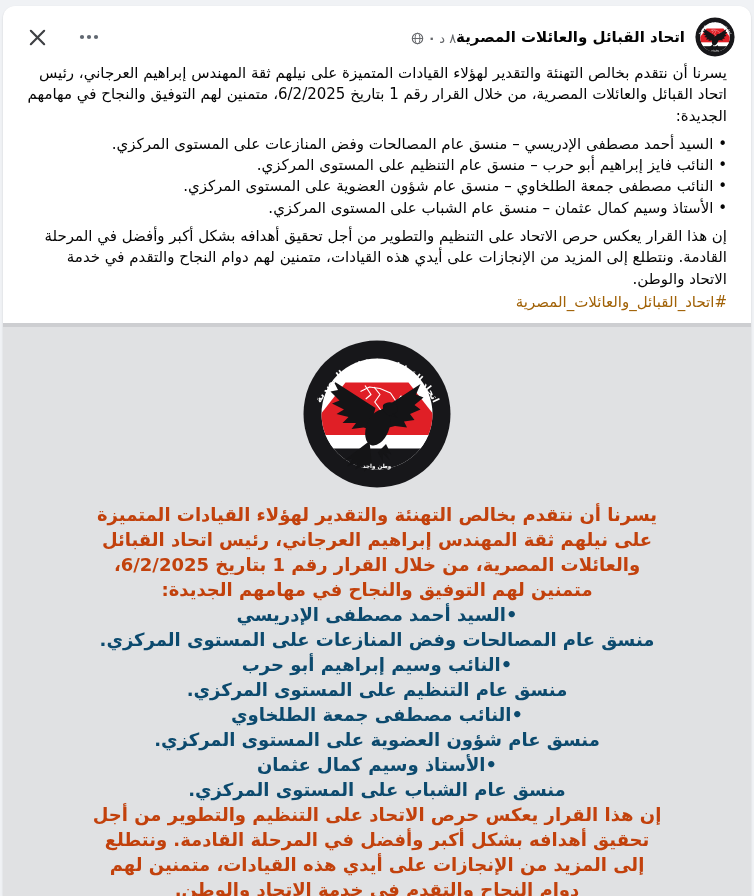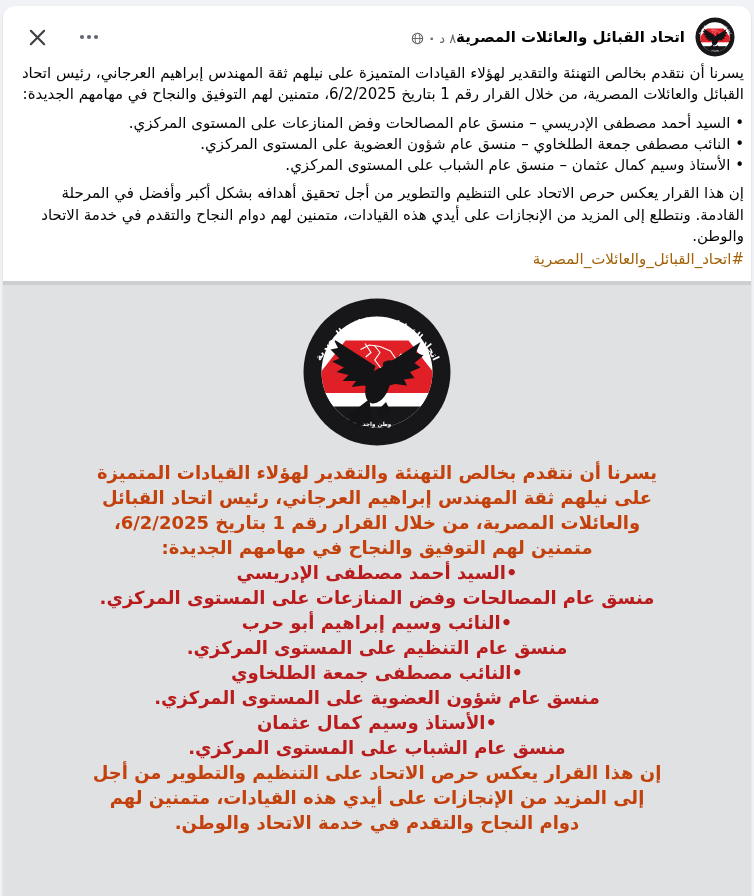--- a/index.html
+++ b/index.html
@@ -23,37 +23,37 @@
   .avatar { width:40px; height:40px; border-radius:50%; overflow:hidden; flex:0 0 40px; margin-left:10px; cursor:pointer; }
   .names { display:flex; flex-direction:row; }
   .page-name { font-weight:bold; font-size:15px; color:#050505; line-height:19px; cursor:pointer; }
   .meta { display:flex; align-items:center; gap:5px; font-size:13px; color:#65676b; margin-top:3px; }
   .meta .dot { font-weight:bold; }
   .spacer { flex:1; }
   .actions { display:flex; align-items:center; gap:16px; }
   .icon-btn { width:36px; height:36px; border:none; background:transparent; border-radius:50%;
               display:flex; align-items:center; justify-content:center; cursor:pointer; padding:0; }
   
-  .post { padding:2px 7px 10px; font-size:15px; line-height:1.42; color:#050505; text-align:right; }
+  .post { padding:2px 24px 10px; font-size:15px; line-height:1.42; color:#050505; text-align:right; }
   .post .para { margin:0 0 7px; }
   .post .bullets div { margin:0; }
   .post .outro { margin:7px 0 0; }
   .hashtag { color:#a16207; text-decoration:none; display:inline-block; margin-top:2px; cursor:pointer; }
   
   .image-area {
     flex:1;
     background:#e0e1e3;
     border-top:4px solid #cdced1;
     display:flex; flex-direction:column; align-items:center;
     cursor:pointer;
   }
   .logo-big { width:150px; height:150px; margin-top:12px; }
   .image-text { margin-top:13px; text-align:center; font-weight:bold; font-size:18px; line-height:25px; direction:rtl; }
   .image-text .black div { color:#c2410c; }
-  .image-text .red div { color:#b91c1c; }
+  .image-text .red div { color:#0c4a6e; }
   svg text { font-family:"DejaVu Sans", sans-serif; }
 </style>
 </head>
 <body>
 
 <svg width="0" height="0" style="position:absolute" aria-hidden="true">
   <defs>
     <g id="fed-logo">
       <circle cx="100" cy="100" r="98" fill="#17171a"></circle>
       <circle cx="100" cy="100" r="74" fill="#ffffff"></circle>
@@ -121,20 +121,21 @@
           <path d="M3,3 L17,17 M17,3 L3,17" stroke="#3e4044" stroke-width="2.3" stroke-linecap="round"></path>
         </svg>
       </button>
     </div>
   </div>
 
   <div class="post">
     <p class="para">يسرنا أن نتقدم بخالص التهنئة والتقدير لهؤلاء القيادات المتميزة على نيلهم ثقة المهندس إبراهيم العرجاني، رئيس اتحاد القبائل والعائلات المصرية، من خلال القرار رقم 1 بتاريخ 6/2/2025، متمنين لهم التوفيق والنجاح في مهامهم الجديدة:</p>
     <div class="bullets">
         <div>• السيد أحمد مصطفى الإدريسي – منسق عام المصالحات وفض المنازعات على المستوى المركزي.</div>
+        <div>• النائب فايز إبراهيم أبو حرب – منسق عام التنظيم على المستوى المركزي.</div>
         <div>• النائب مصطفى جمعة الطلخاوي – منسق عام شؤون العضوية على المستوى المركزي.</div>
         <div>• الأستاذ وسيم كمال عثمان – منسق عام الشباب على المستوى المركزي.</div>
       </div>
     <p class="para outro">إن هذا القرار يعكس حرص الاتحاد على التنظيم والتطوير من أجل تحقيق أهدافه بشكل أكبر وأفضل في المرحلة القادمة. ونتطلع إلى المزيد من الإنجازات على أيدي هذه القيادات، متمنين لهم دوام النجاح والتقدم في خدمة الاتحاد والوطن.</p>
     <a class="hashtag">#اتحاد_القبائل_والعائلات_المصرية</a>
   </div>
 
   <div class="image-area">
     <svg class="logo-big" viewBox="0 0 200 200">
         <use href="#fed-logo"></use>
@@ -151,19 +152,20 @@
           <div>منسق عام المصالحات وفض المنازعات على المستوى المركزي.</div>
           <div>•النائب وسيم إبراهيم أبو حرب</div>
           <div>منسق عام التنظيم على المستوى المركزي.</div>
           <div>•النائب مصطفى جمعة الطلخاوي</div>
           <div>منسق عام شؤون العضوية على المستوى المركزي.</div>
           <div>•الأستاذ وسيم كمال عثمان</div>
           <div>منسق عام الشباب على المستوى المركزي.</div>
         </div>
       <div class="black">
           <div>إن هذا القرار يعكس حرص الاتحاد على التنظيم والتطوير من أجل</div>
+          <div>تحقيق أهدافه بشكل أكبر وأفضل في المرحلة القادمة. ونتطلع</div>
           <div>إلى المزيد من الإنجازات على أيدي هذه القيادات، متمنين لهم</div>
           <div>دوام النجاح والتقدم في خدمة الاتحاد والوطن.</div>
         </div>
     </div>
   </div>
 
 </div>
 
 </body></html>

